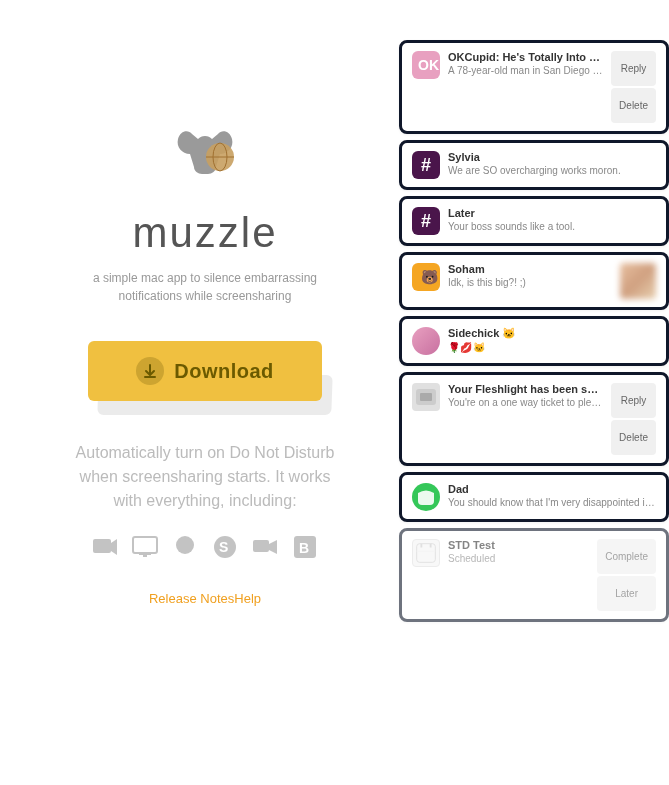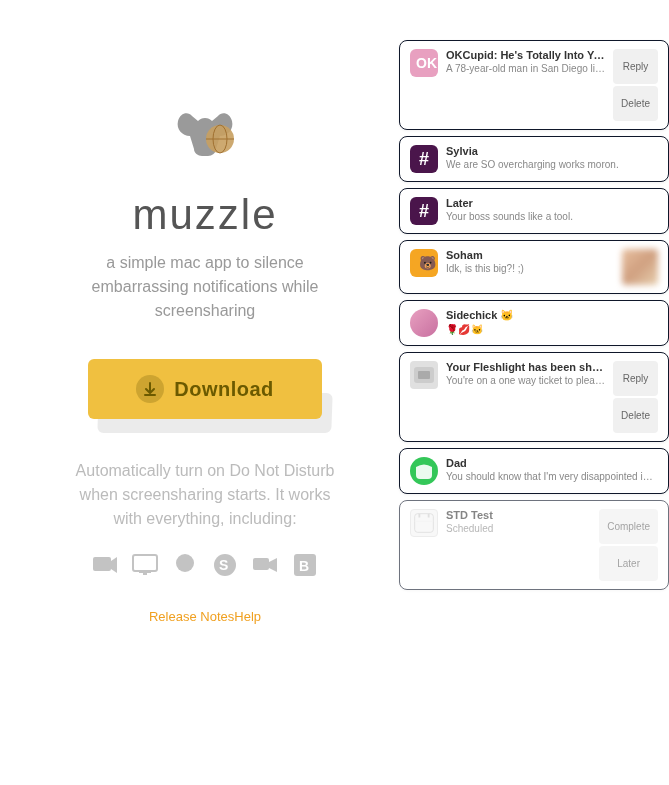--- a/index.html
+++ b/index.html
@@ -37,21 +37,21 @@
 
     .app-name {
       font-size: 42px;
       font-weight: 300;
       color: #555;
       letter-spacing: 2px;
       margin-bottom: 12px;
     }
 
     .tagline {
-      font-size: 16px;
+      font-size: 12px;
       color: #999;
       text-align: center;
       line-height: 1.5;
       max-width: 280px;
       margin-bottom: 36px;
     }
 
     .download-btn-wrapper {
       position: relative;
       margin-bottom: 10px;
@@ -142,21 +142,21 @@
       right: 0;
       top: 40px;
       width: 270px;
       display: flex;
       flex-direction: column;
       gap: 2px;
     }
 
     .notif-card {
       background: #fff;
-      border: 1px solid #0f172a;
+      border: 3px solid #0f172a;
       border-radius: 8px;
       padding: 8px 10px;
       display: flex;
       align-items: flex-start;
       gap: 8px;
       position: relative;
       box-shadow: 0 1px 3px rgba(0,0,0,0.06);
       margin-bottom: 4px;
     }
 

